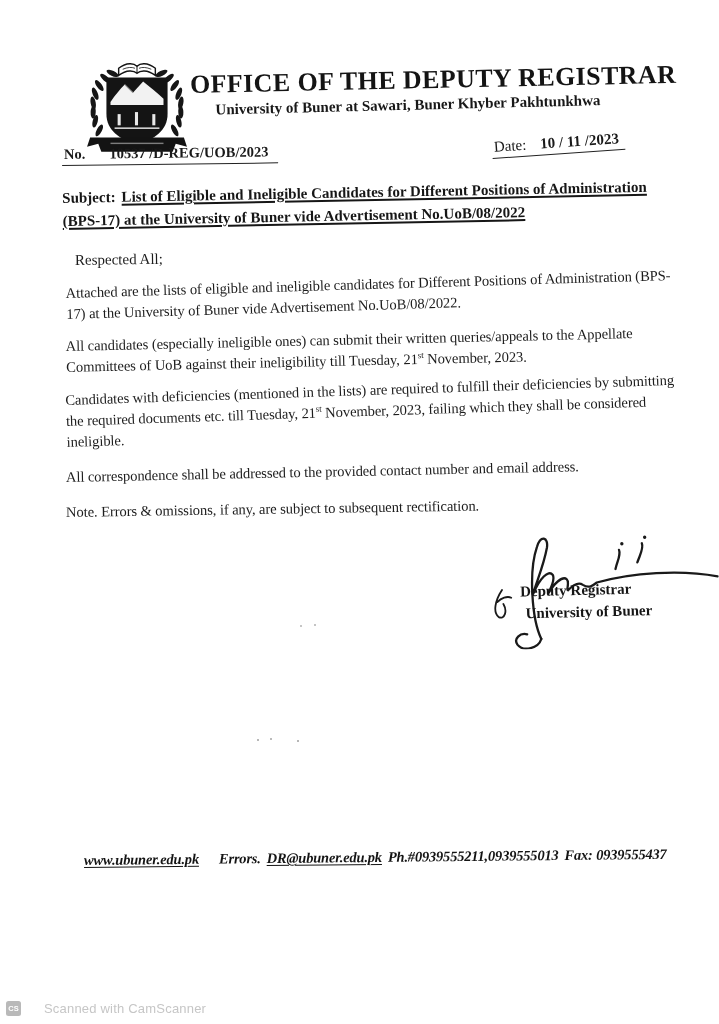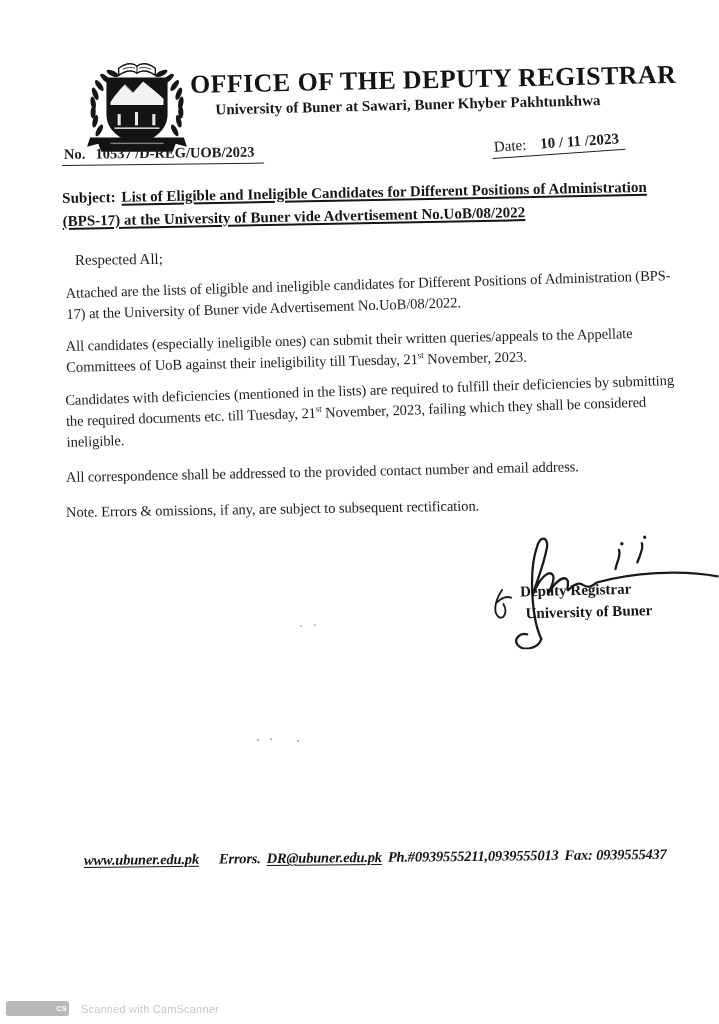--- a/index.html
+++ b/index.html
@@ -18,21 +18,21 @@
   .university-line{
     position:absolute;left:196px;top:102px;width:424px;text-align:center;
     font-size:15px;font-weight:700;color:#181818;
     transform:rotate(-1.4deg);transform-origin:0 50%;white-space:nowrap;
   }
   .ref-line{
     position:absolute;left:62px;top:146px;font-size:14.5px;font-weight:700;
     border-bottom:1.8px solid #222;padding:0 10px 2px 2px;
     transform:rotate(-0.7deg);transform-origin:0 50%;white-space:nowrap;color:#1a1a1a;
   }
-  .ref-line .ref-label{margin-right:10px;}
+  .ref-line .ref-label{margin-right:24px;}
   .date-line{
     position:absolute;left:492px;top:139px;font-size:15px;
     border-bottom:1.9px solid #222;padding:0 6px 2px 2px;
     transform:rotate(-4deg);transform-origin:0 50%;white-space:nowrap;color:#1a1a1a;
   }
   .date-line .date-label{margin-right:14px;}
   .date-line .date-value{font-weight:700;}
   
   .subject{
     position:absolute;left:62px;top:187px;width:618px;
@@ -77,22 +77,22 @@
     letter-spacing:-0.2px;white-space:nowrap;color:#141414;
     transform:rotate(-0.6deg);transform-origin:0 50%;
   }
   .footer .u{text-decoration:underline;text-decoration-thickness:1.4px;text-underline-offset:2px;}
   .footer .gap-lg{margin-right:20px;}
   .footer .gap-sm{margin-right:6px;}
   
   .watermark{position:absolute;left:6px;top:1001px;display:flex;align-items:center;}
   .cs-badge{width:15px;height:15px;background:#b9b9b9;border-radius:2.5px;color:#ffffff;
     font-family:"Liberation Sans",sans-serif;font-size:7.5px;font-weight:700;
-    display:flex;align-items:center;justify-content:center;padding-left:48px;}
-  .cs-text{margin-left:12px;font-family:"Liberation Sans",sans-serif;font-size:11px;color:#c6c6c6;letter-spacing:.2px;text-align:right;}
+    display:flex;align-items:center;justify-content:center;}
+  .cs-text{margin-left:23px;font-family:"Liberation Sans",sans-serif;font-size:13px;color:#c6c6c6;letter-spacing:.2px;text-align:right;}
 </style>
 </head>
 <body>
 
 <div class="page">
 
   <div class="logo">
     <svg width="106" height="90" viewBox="0 0 104 88">
       <g fill="#161616">
 

